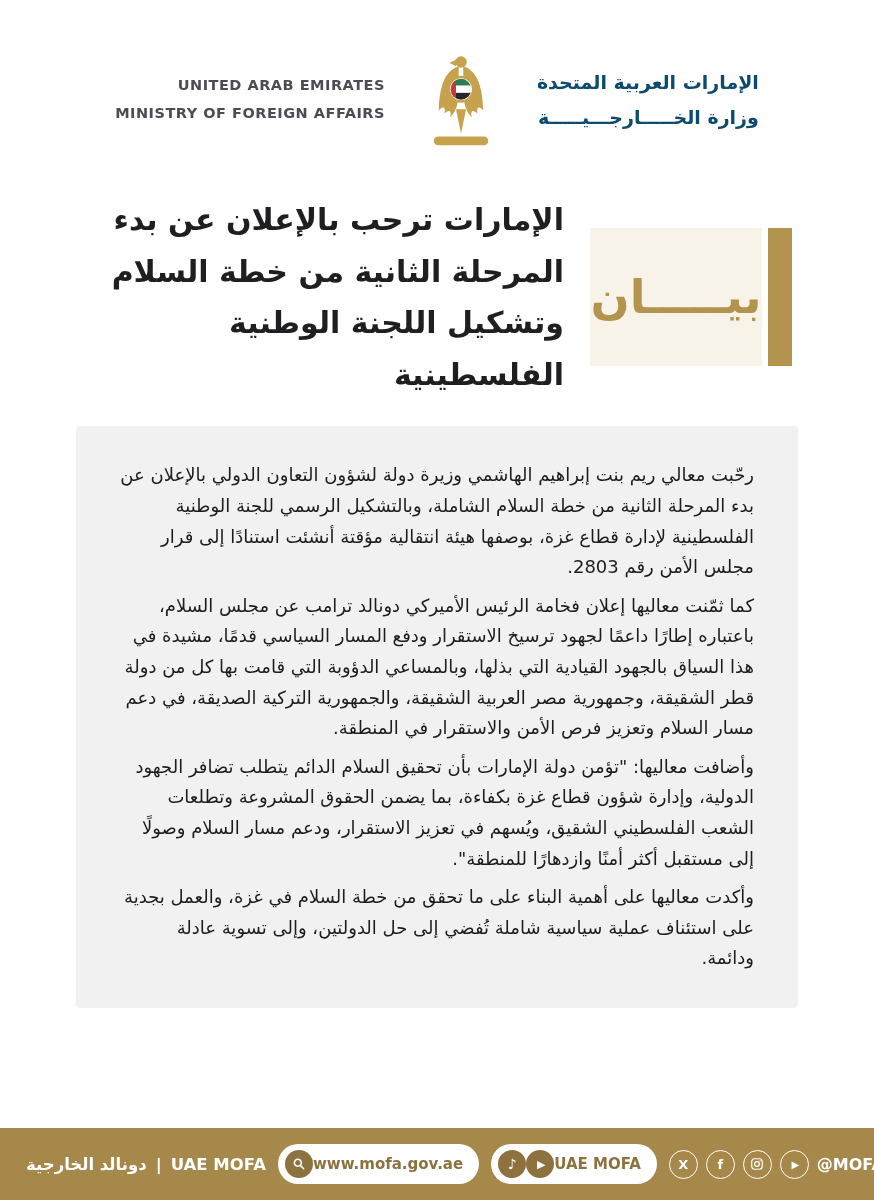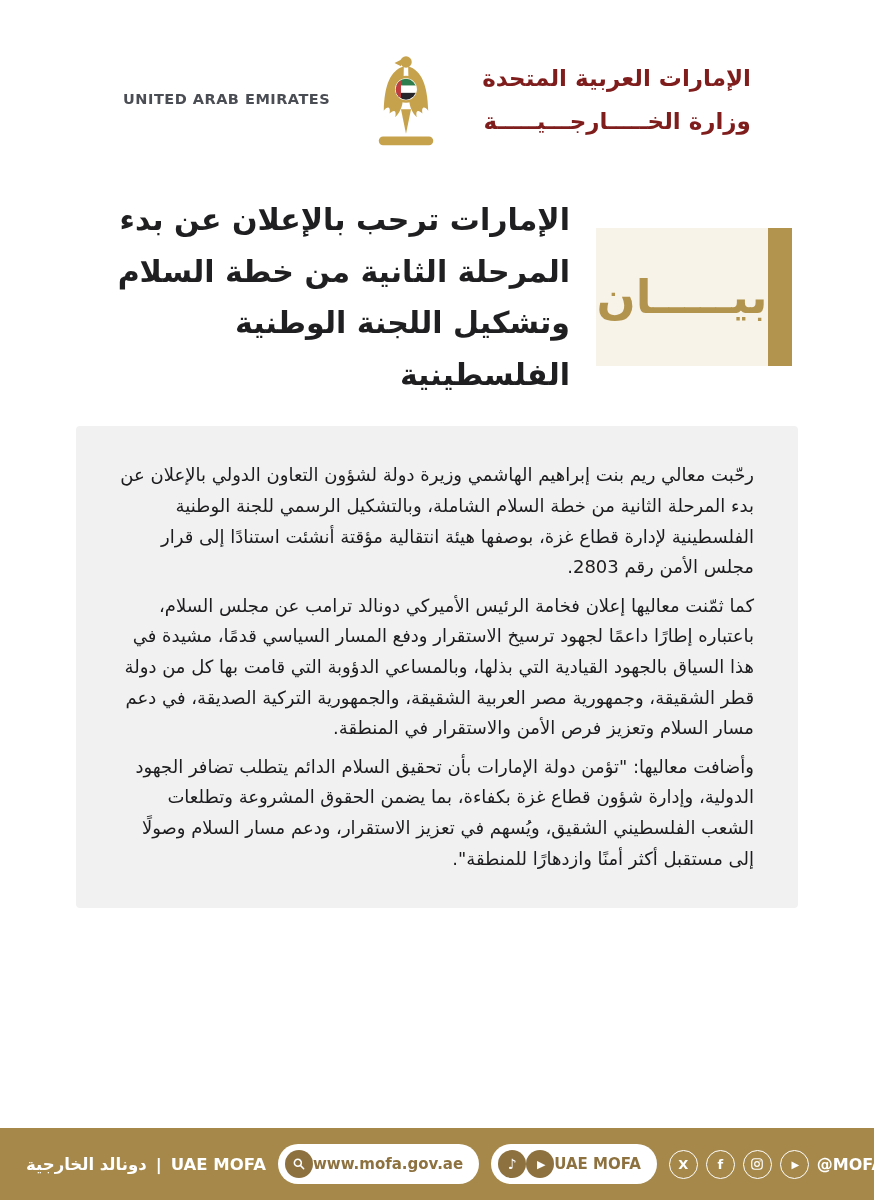--- a/index.html
+++ b/index.html
@@ -5,26 +5,26 @@
   * { margin:0; padding:0; box-sizing:border-box; }
   body { background:#888; }
   .page {
     width:874px; height:1200px; margin:0 auto; background:#ffffff;
     font-family:"DejaVu Sans", sans-serif; display:flex; flex-direction:column;
     overflow:hidden; position:relative;justify-content:center;
   }
   
   .header { display:flex; justify-content:center; align-items:center; gap:32px; margin-top:50px; }
   .header-en { text-align:right; font-size:14.5px; font-weight:bold; color:#4b4d55; letter-spacing:0.5px; line-height:1.9; }
-  .header-ar { font-size:23px; font-weight:bold; color:#7f1d1d; line-height:1.85; text-align:right; direction:rtl; }
+  .header-ar { font-size:19px; font-weight:bold; color:#0c4a6e; line-height:1.85; text-align:right; direction:rtl; }
   .emblem { width:88px; display:flex; justify-content:center; }
   
   .statement-row { direction:rtl; display:flex; align-items:center; padding:0 82px; margin-top:44px; }
   .gold-bar { width:24px; height:138px; background:#b2944e; flex:none; }
-  .bayan-box { width:172px; height:138px; background:#f8f3e8; display:flex; align-items:center; justify-content:center; margin-left:26px; flex:none; }
+  .bayan-box { width:172px; height:138px; background:#f8f3e8; display:flex; align-items:center; justify-content:center; margin-right:6px; margin-left:26px; flex:none; }
   .bayan { font-size:46px; font-weight:bold; color:#b2944e; letter-spacing:1px; }
   .headline { font-size:30px; font-weight:bold; color:#1f1f21; line-height:1.72; text-align:right; max-width:480px; }
   
   .body-card {
     direction:rtl; background:#f1f1f2; border-radius:4px; margin:26px 76px 0;
     padding:34px 44px; font-size:18px; line-height:1.7; color:#1c1c1e; text-align:right;
   }
   .body-card p + p { margin-top:8px; }
   
   .footer { margin-top:auto; height:72px; background:#a5884a; display:flex; align-items:center; justify-content:space-between; padding:0 26px; gap:12px; }
@@ -39,20 +39,21 @@
   .handle { font-weight:bold; font-size:16px; margin-right:4px; color:#ffffff; cursor:pointer; }
 </style>
 </head>
 <body>
 
 <div class="page">
 
   <header class="header">
     <div class="header-en">
       <div>UNITED ARAB EMIRATES</div>
+      <div>MINISTRY OF FOREIGN AFFAIRS</div>
     </div>
     <div class="emblem">
       <svg width="86" height="100" viewBox="0 0 120 134" aria-hidden="true">
         <defs>
           <clipPath id="flagclip">
               <circle cx="60" cy="52" r="14.5"></circle>
             </clipPath>
         </defs>
         <g fill="#c7a24c">
           <circle cx="60" cy="14" r="8"></circle>
@@ -82,20 +83,21 @@
     <div class="bayan-box">
       <span class="bayan">بيـــــان</span>
     </div>
     <h1 class="headline">الإمارات ترحب بالإعلان عن بدء المرحلة الثانية من خطة السلام وتشكيل اللجنة الوطنية الفلسطينية</h1>
   </section>
 
   <main class="body-card">
     <p>رحّبت معالي ريم بنت إبراهيم الهاشمي وزيرة دولة لشؤون التعاون الدولي بالإعلان عن بدء المرحلة الثانية من خطة السلام الشاملة، وبالتشكيل الرسمي للجنة الوطنية الفلسطينية لإدارة قطاع غزة، بوصفها هيئة انتقالية مؤقتة أنشئت استنادًا إلى قرار مجلس الأمن رقم 2803.</p>
     <p>كما ثمّنت معاليها إعلان فخامة الرئيس الأميركي دونالد ترامب عن مجلس السلام، باعتباره إطارًا داعمًا لجهود ترسيخ الاستقرار ودفع المسار السياسي قدمًا، مشيدة في هذا السياق بالجهود القيادية التي بذلها، وبالمساعي الدؤوبة التي قامت بها كل من دولة قطر الشقيقة، وجمهورية مصر العربية الشقيقة، والجمهورية التركية الصديقة، في دعم مسار السلام وتعزيز فرص الأمن والاستقرار في المنطقة.</p>
     <p>وأضافت معاليها: "تؤمن دولة الإمارات بأن تحقيق السلام الدائم يتطلب تضافر الجهود الدولية، وإدارة شؤون قطاع غزة بكفاءة، بما يضمن الحقوق المشروعة وتطلعات الشعب الفلسطيني الشقيق، ويُسهم في تعزيز الاستقرار، ودعم مسار السلام وصولًا إلى مستقبل أكثر أمنًا وازدهارًا للمنطقة".</p>
+    <p>وأكدت معاليها على أهمية البناء على ما تحقق من خطة السلام في غزة، والعمل بجدية على استئناف عملية سياسية شاملة تُفضي إلى حل الدولتين، وإلى تسوية عادلة ودائمة.</p>
   </main>
 
   <footer class="footer">
     <div class="brand">
       <span class="ar">دونالد الخارجية</span>
       <span>|</span>
       <span>UAE MOFA</span>
     </div>
 
     <div class="pill">

